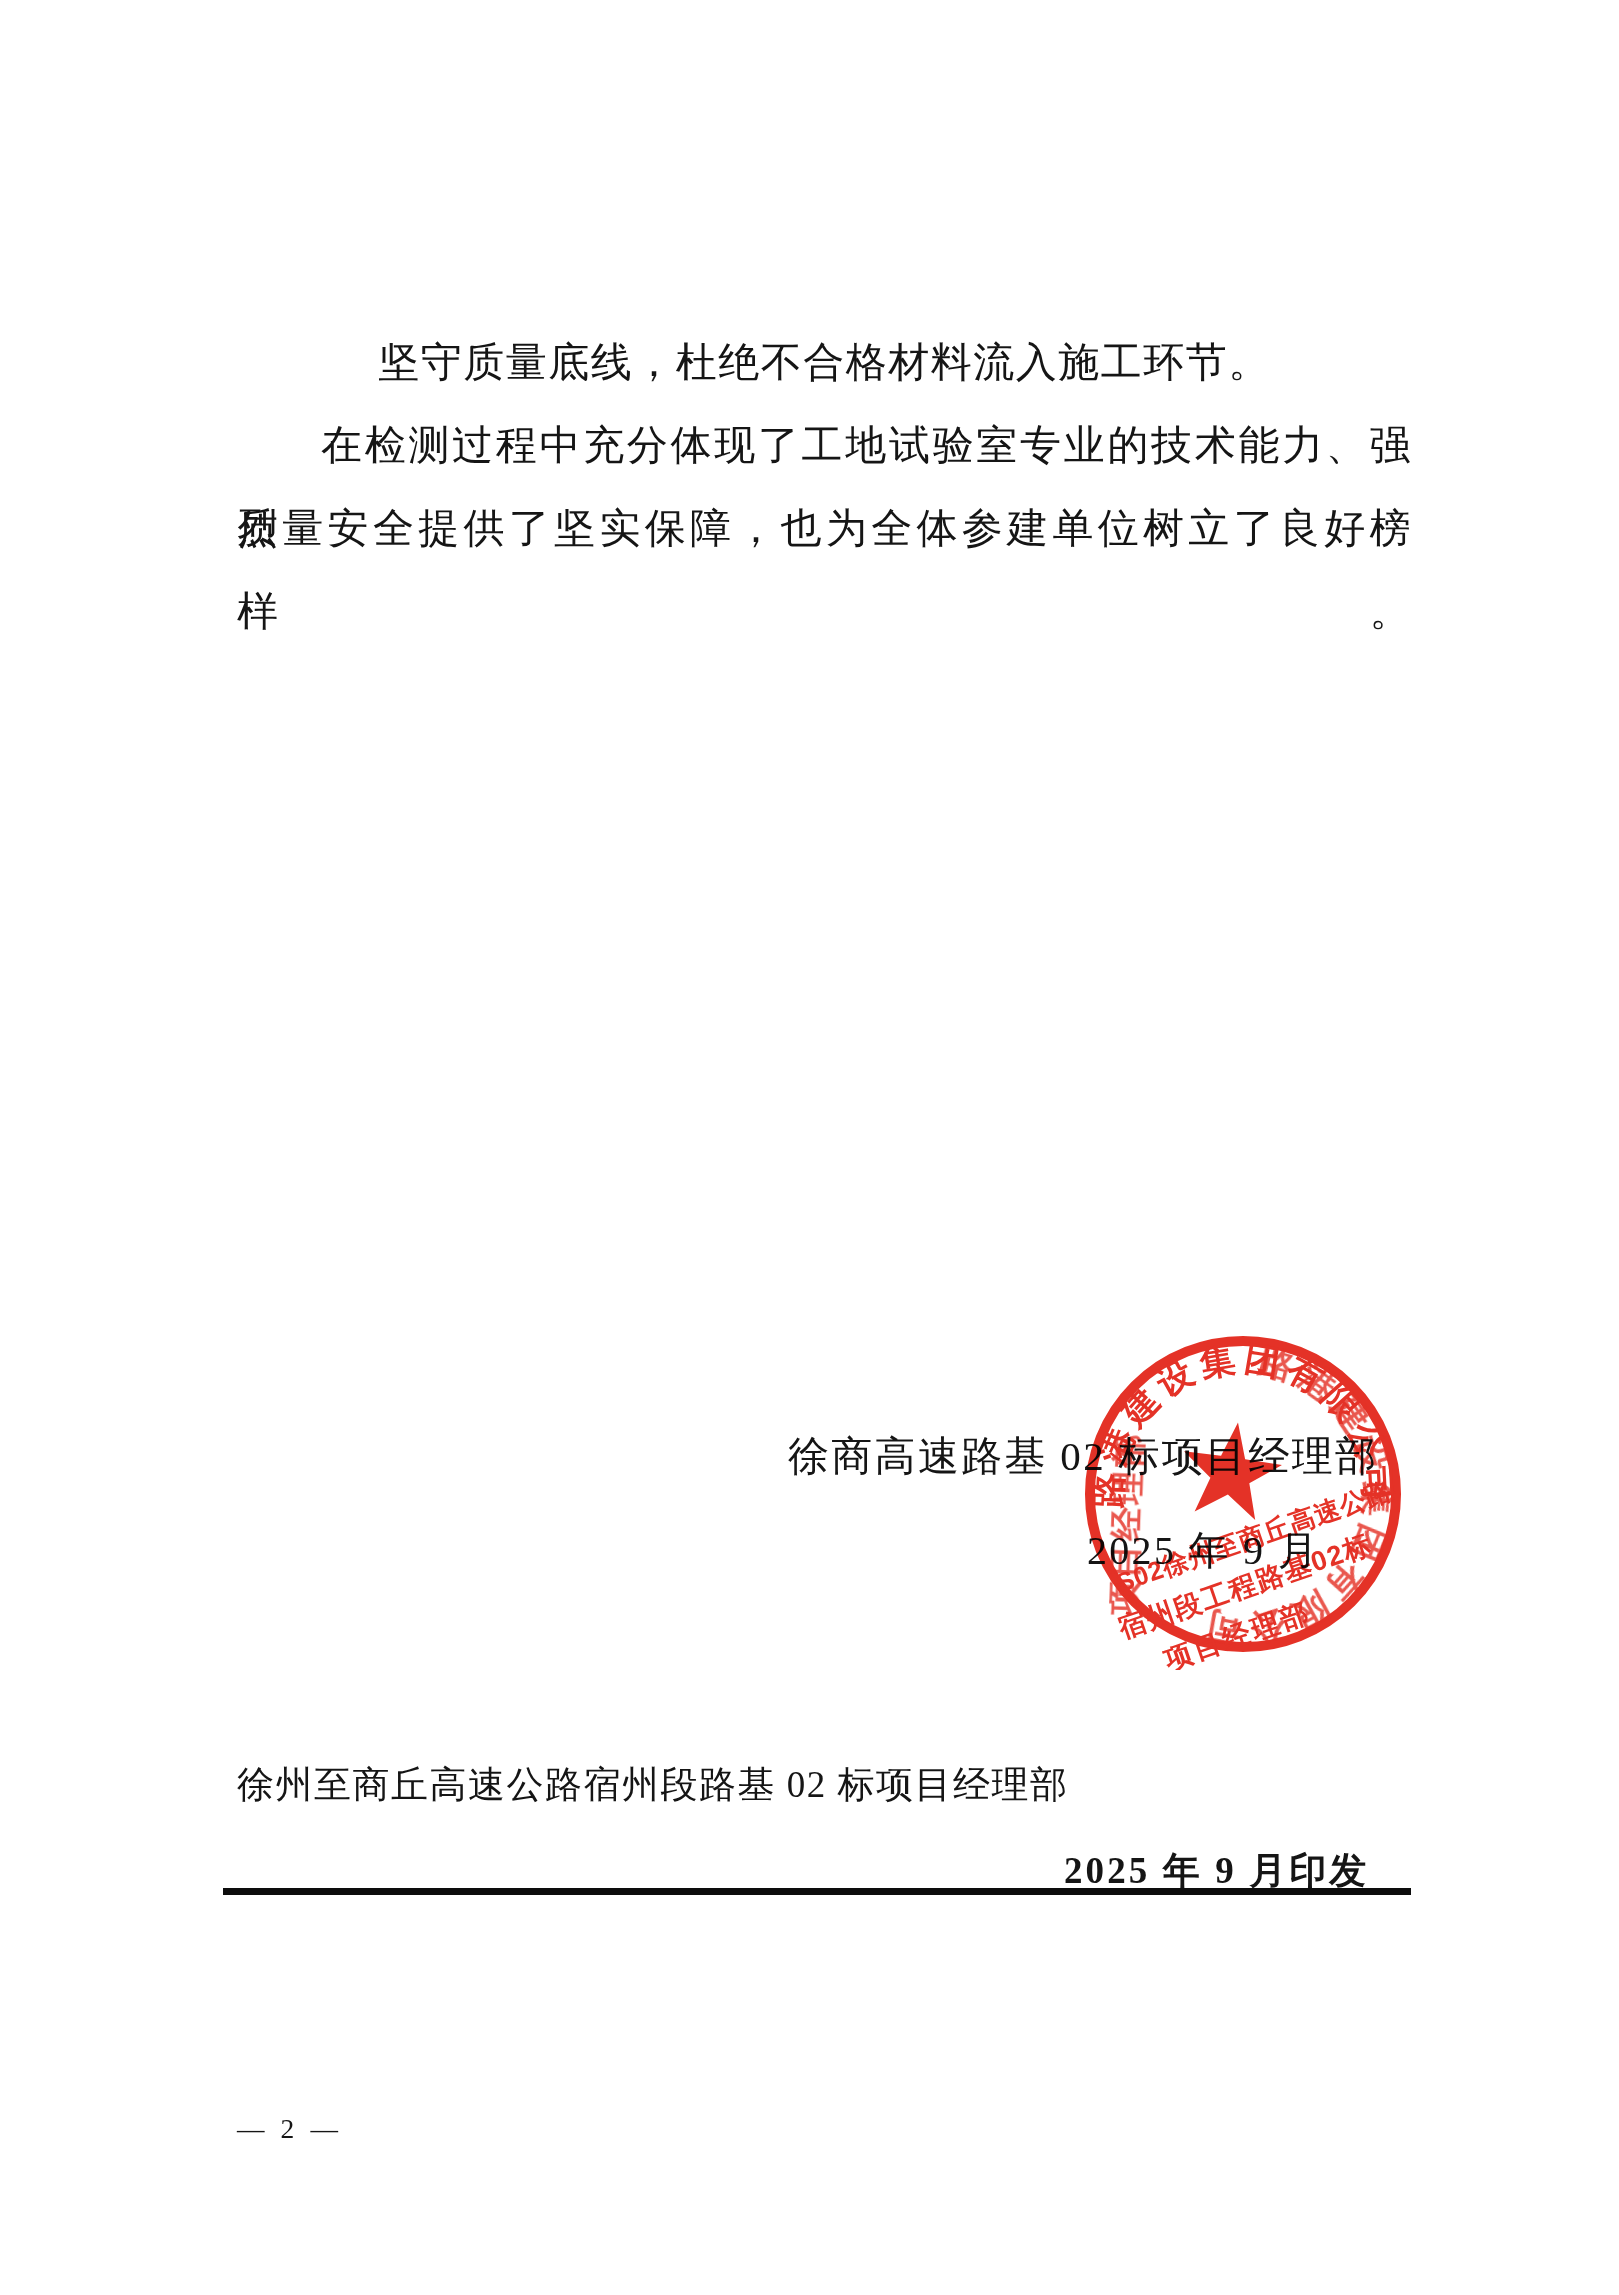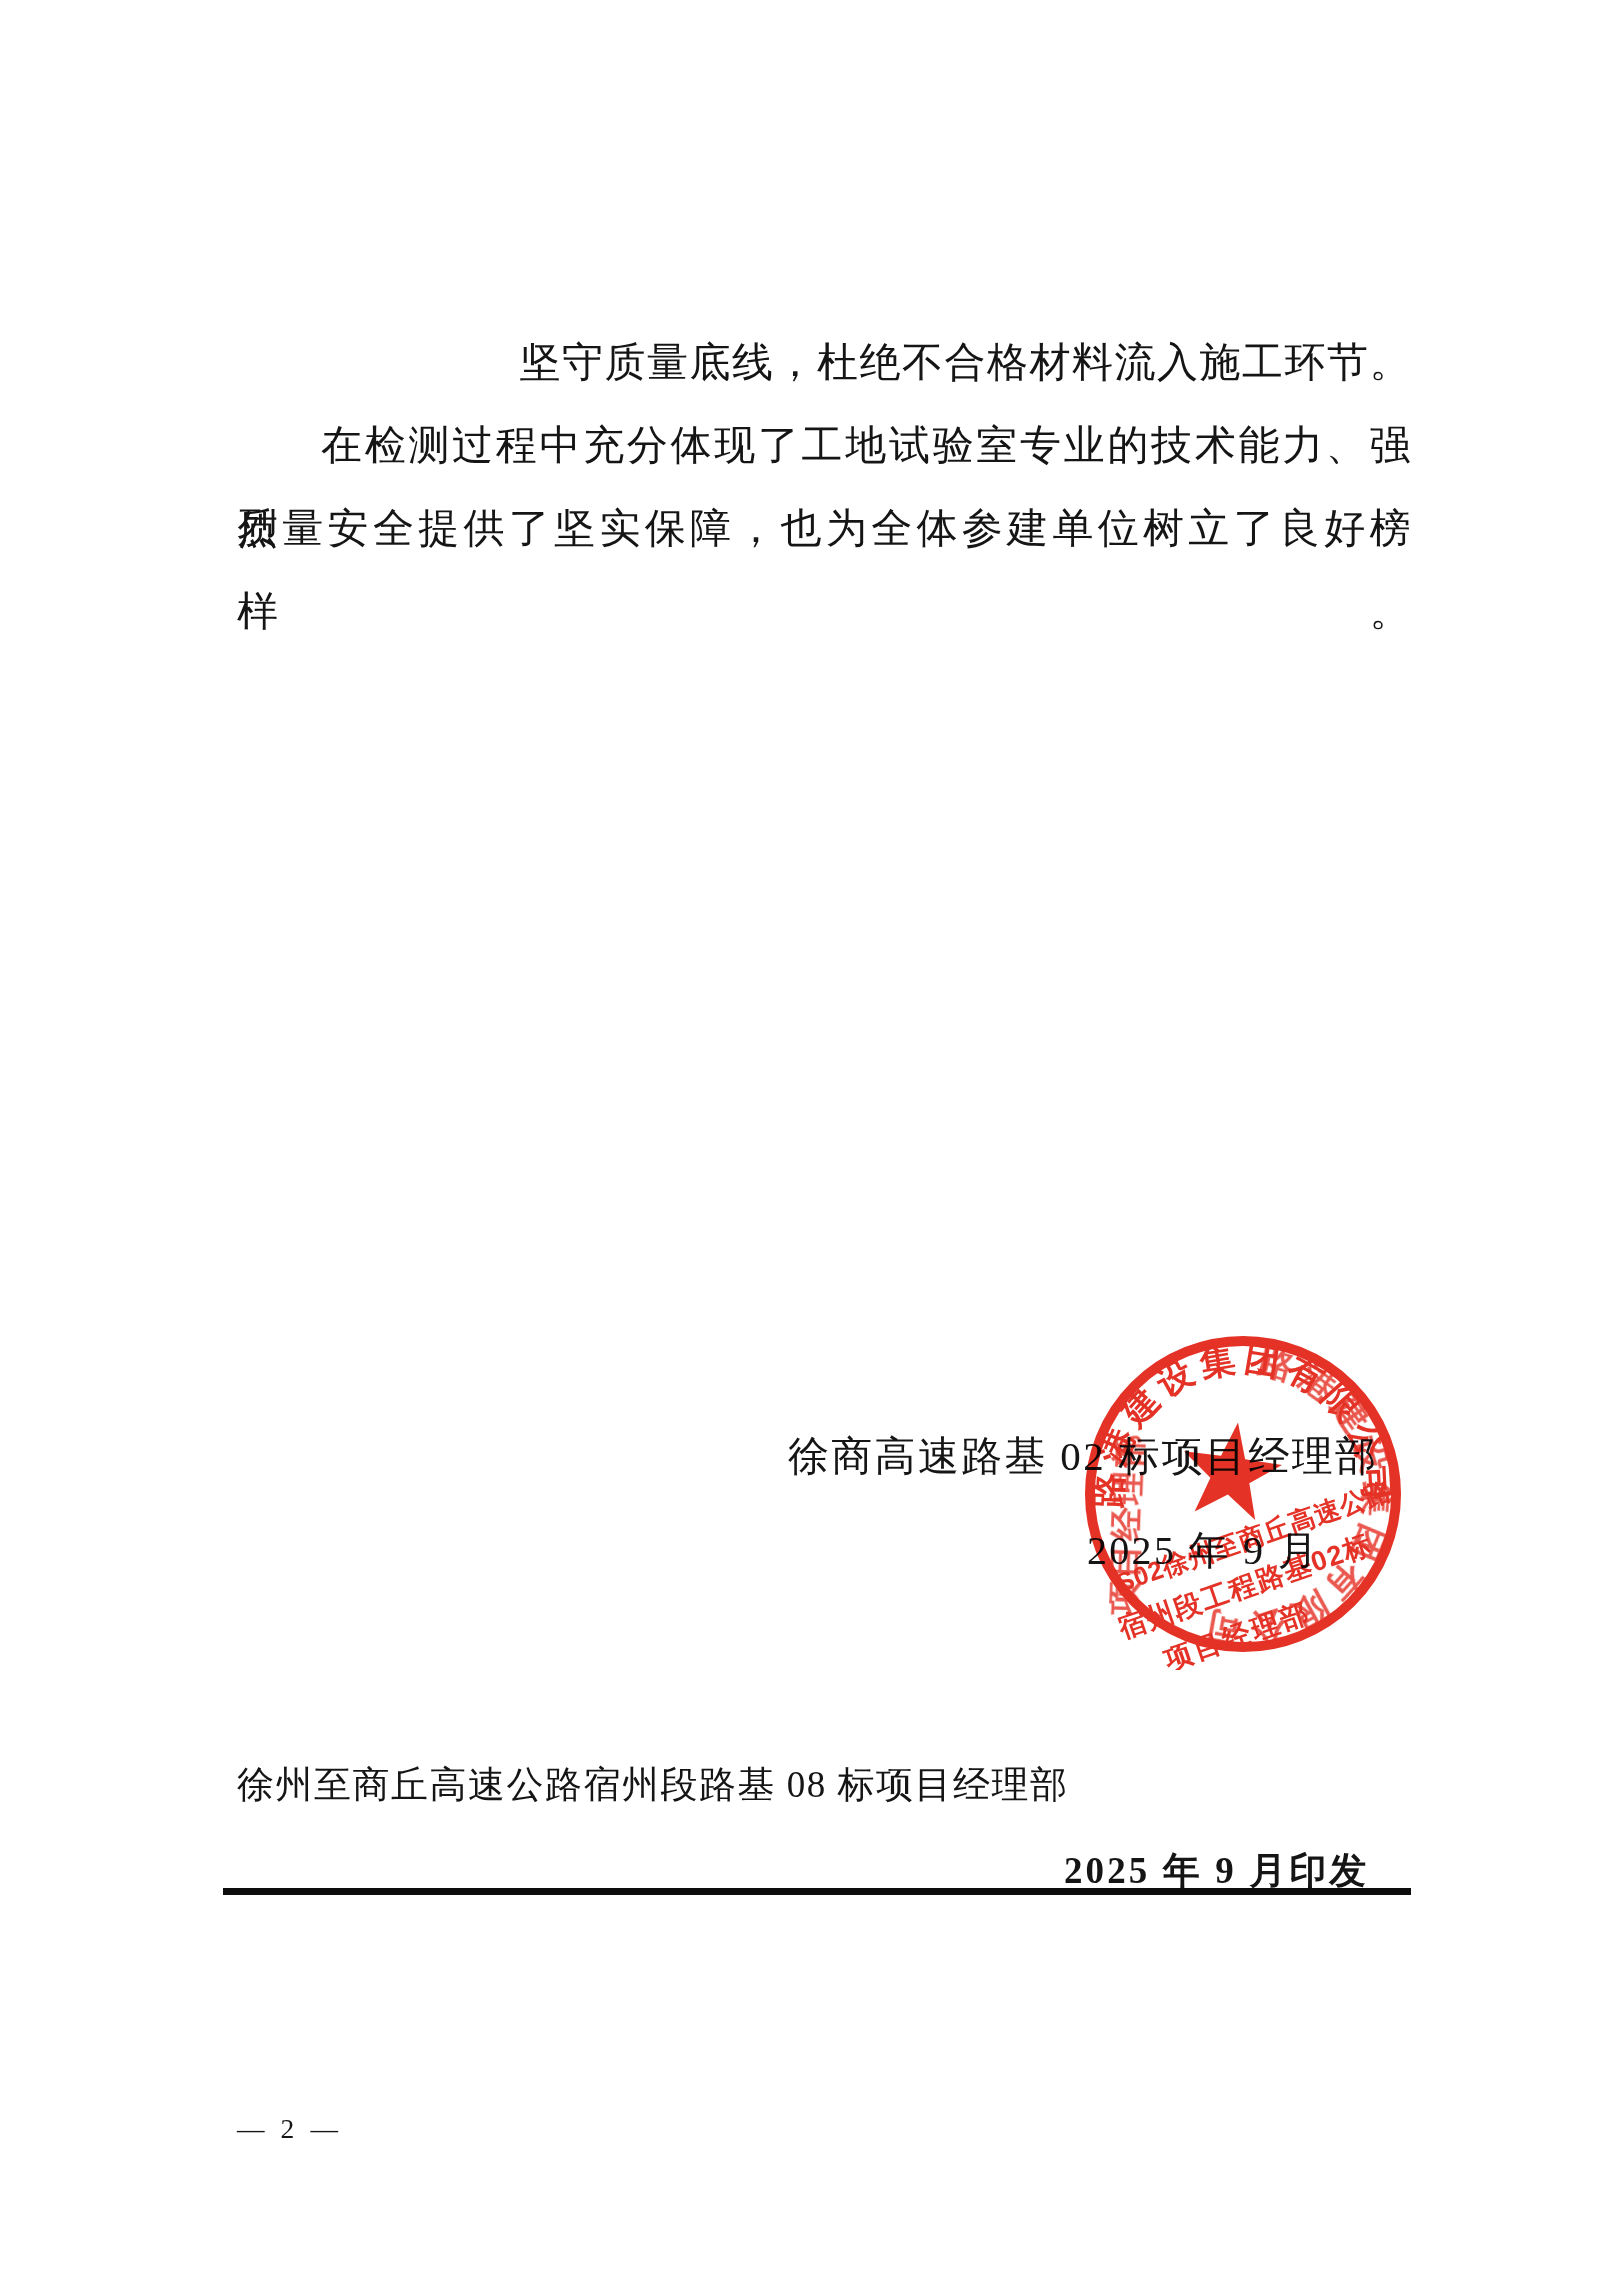--- a/index.html
+++ b/index.html
@@ -22,21 +22,21 @@
     left: 237px;
     top: 321px;
     width: 1175px;
   }
   .line {
     font-size: 41px;
     line-height: 83px;
     height: 83px;
     white-space: nowrap;
     letter-spacing: 1.5px;
-    text-align: right;
+    text-align: center;
   }
   .line.justify {
     white-space: normal;
     text-align: justify;
     text-align-last: justify;
   }
   .line.indent {
     text-indent: 84px;
   }
   
@@ -139,20 +139,20 @@
       <textPath href="#sealArc" startOffset="50%" text-anchor="middle">路港建设集团有限公司</textPath>
     </text>
 
     <polygon fill="#e3271b" transform="translate(214,204) rotate(8)" points="0,-68 15.87,-21.84 64.67,-21.01 25.68,8.34 39.97,55.01 0,27 -39.97,55.01 -25.68,8.34 -64.67,-21.01 -15.87,-21.84"></polygon>
 
     <text transform="translate(248,297) rotate(-19)" font-size="34" letter-spacing="1" text-anchor="middle" fill="#e3271b">S02徐州至商丘高速公路</text>
     <text transform="translate(237,362) rotate(-19)" font-size="36" letter-spacing="2" text-anchor="middle" fill="#e3271b">宿州段工程路基02标</text>
     <text transform="translate(227,427) rotate(-19)" font-size="36" letter-spacing="4" text-anchor="middle" fill="#e3271b">项目经理部</text>
   </svg>
 
-  <div class="footer-issuer">徐州至商丘高速公路宿州段路基 08 标项目经理部</div>
+  <div class="footer-issuer">徐州至商丘高速公路宿州段路基 02 标项目经理部</div>
   <div class="footer-print-date">2025 年 9 月印发</div>
   <div class="footer-rule"></div>
 
   <div class="page-number">— 2 —</div>
 
 </div>
 
 
 </body></html>

